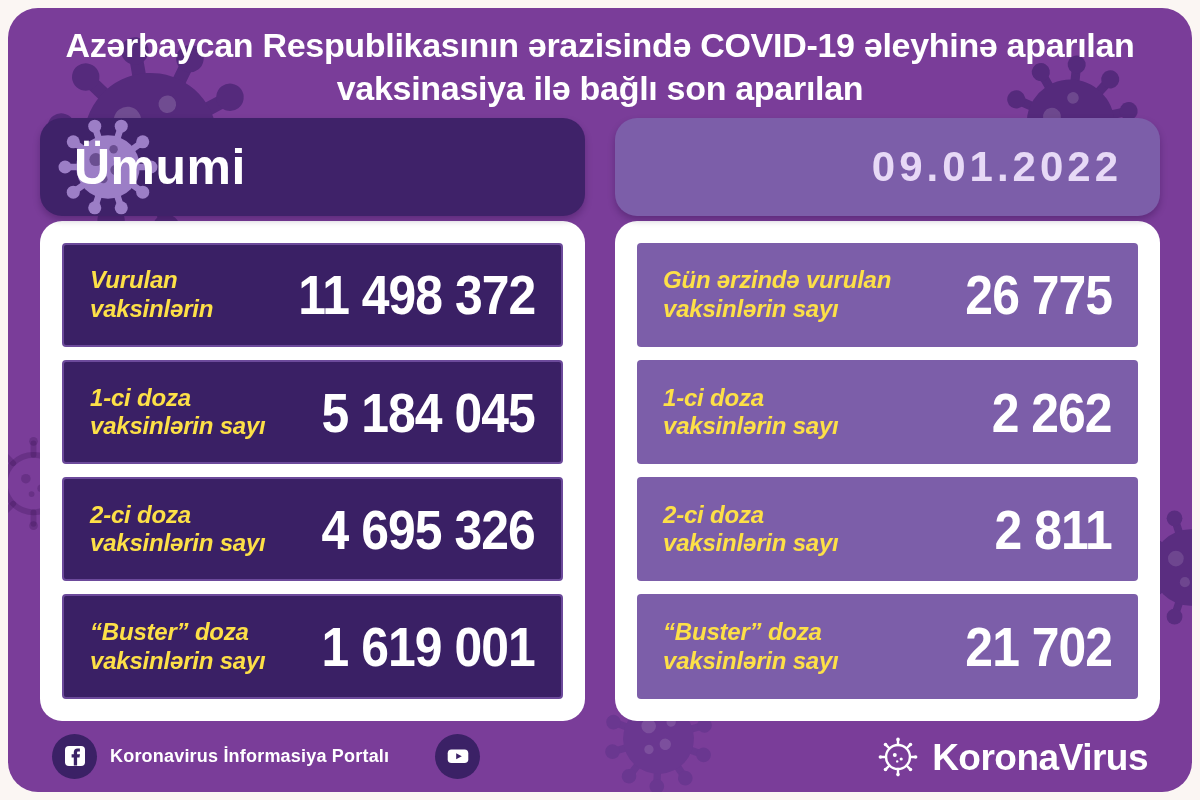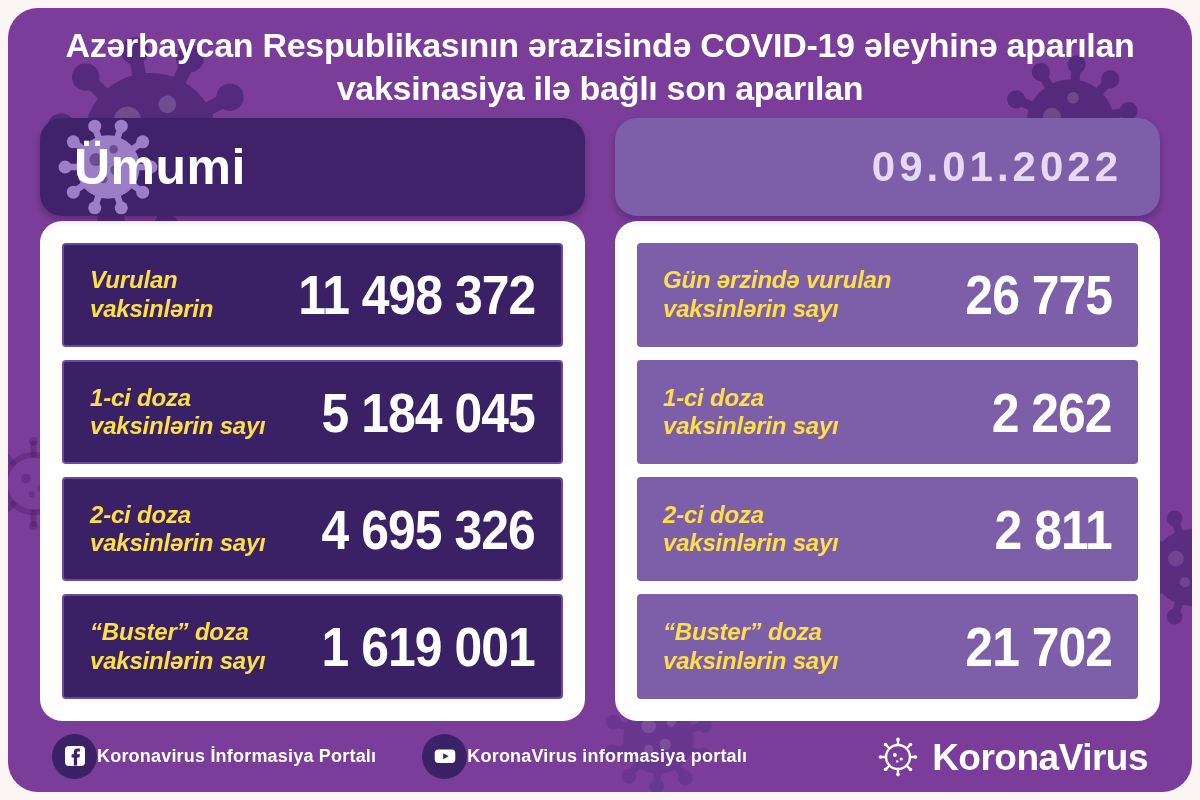--- a/index.html
+++ b/index.html
@@ -54,21 +54,21 @@
   .row-label span{display:block;}
   .row-value{
     color:#ffffff;font-size:53px;font-weight:700;white-space:nowrap;letter-spacing:-1px;
     transform:scale(.94,1.06);transform-origin:right center;
   }
   
   .footer{
     position:relative;z-index:1;flex:1;display:flex;align-items:center;
     padding:0 44px;min-height:0;
   }
-  .social{display:flex;align-items:center;}
+  .social{display:flex;align-items:center;gap:13px;}
   .social + .social{margin-left:46px;}
   .social-circle{
     width:45px;height:45px;border-radius:50%;background:#3b2166;
     display:flex;align-items:center;justify-content:center;flex:none;
   }
   .social-label{color:#ffffff;font-size:18px;font-weight:600;letter-spacing:.2px;white-space:nowrap;}
   .logo{margin-left:auto;display:flex;align-items:flex-start;gap:10px;}
   .logo-virus{width:48px;height:48px;--body:#ffffff;margin-top:2px;}
   .logo-text{color:#ffffff;font-size:37px;font-weight:800;letter-spacing:-.5px;line-height:1;margin-top:8px;}
   .hidden-defs{position:absolute;width:0;height:0;overflow:hidden;}
@@ -253,21 +253,20 @@
     </div>
 
 
     <div class="social">
       <span class="social-circle">
         <svg width="26" height="26" viewBox="0 0 24 24">
           <rect x="2.5" y="6" width="19" height="12.5" rx="3.5" fill="#ffffff"></rect>
           <path d="M10.3 9.5 L15.5 12.2 L10.3 15 Z" fill="#3b2166"></path>
         </svg>
       </span>
-      <span class="social-label">KoronaVirus informasiya portalı</span>
     </div>
 
     <div class="logo">
       <svg class="logo-virus">
           <use href="#virus-outline"></use>
         </svg>
       <span class="logo-text">KoronaVirus</span>
 
     </div>
 

